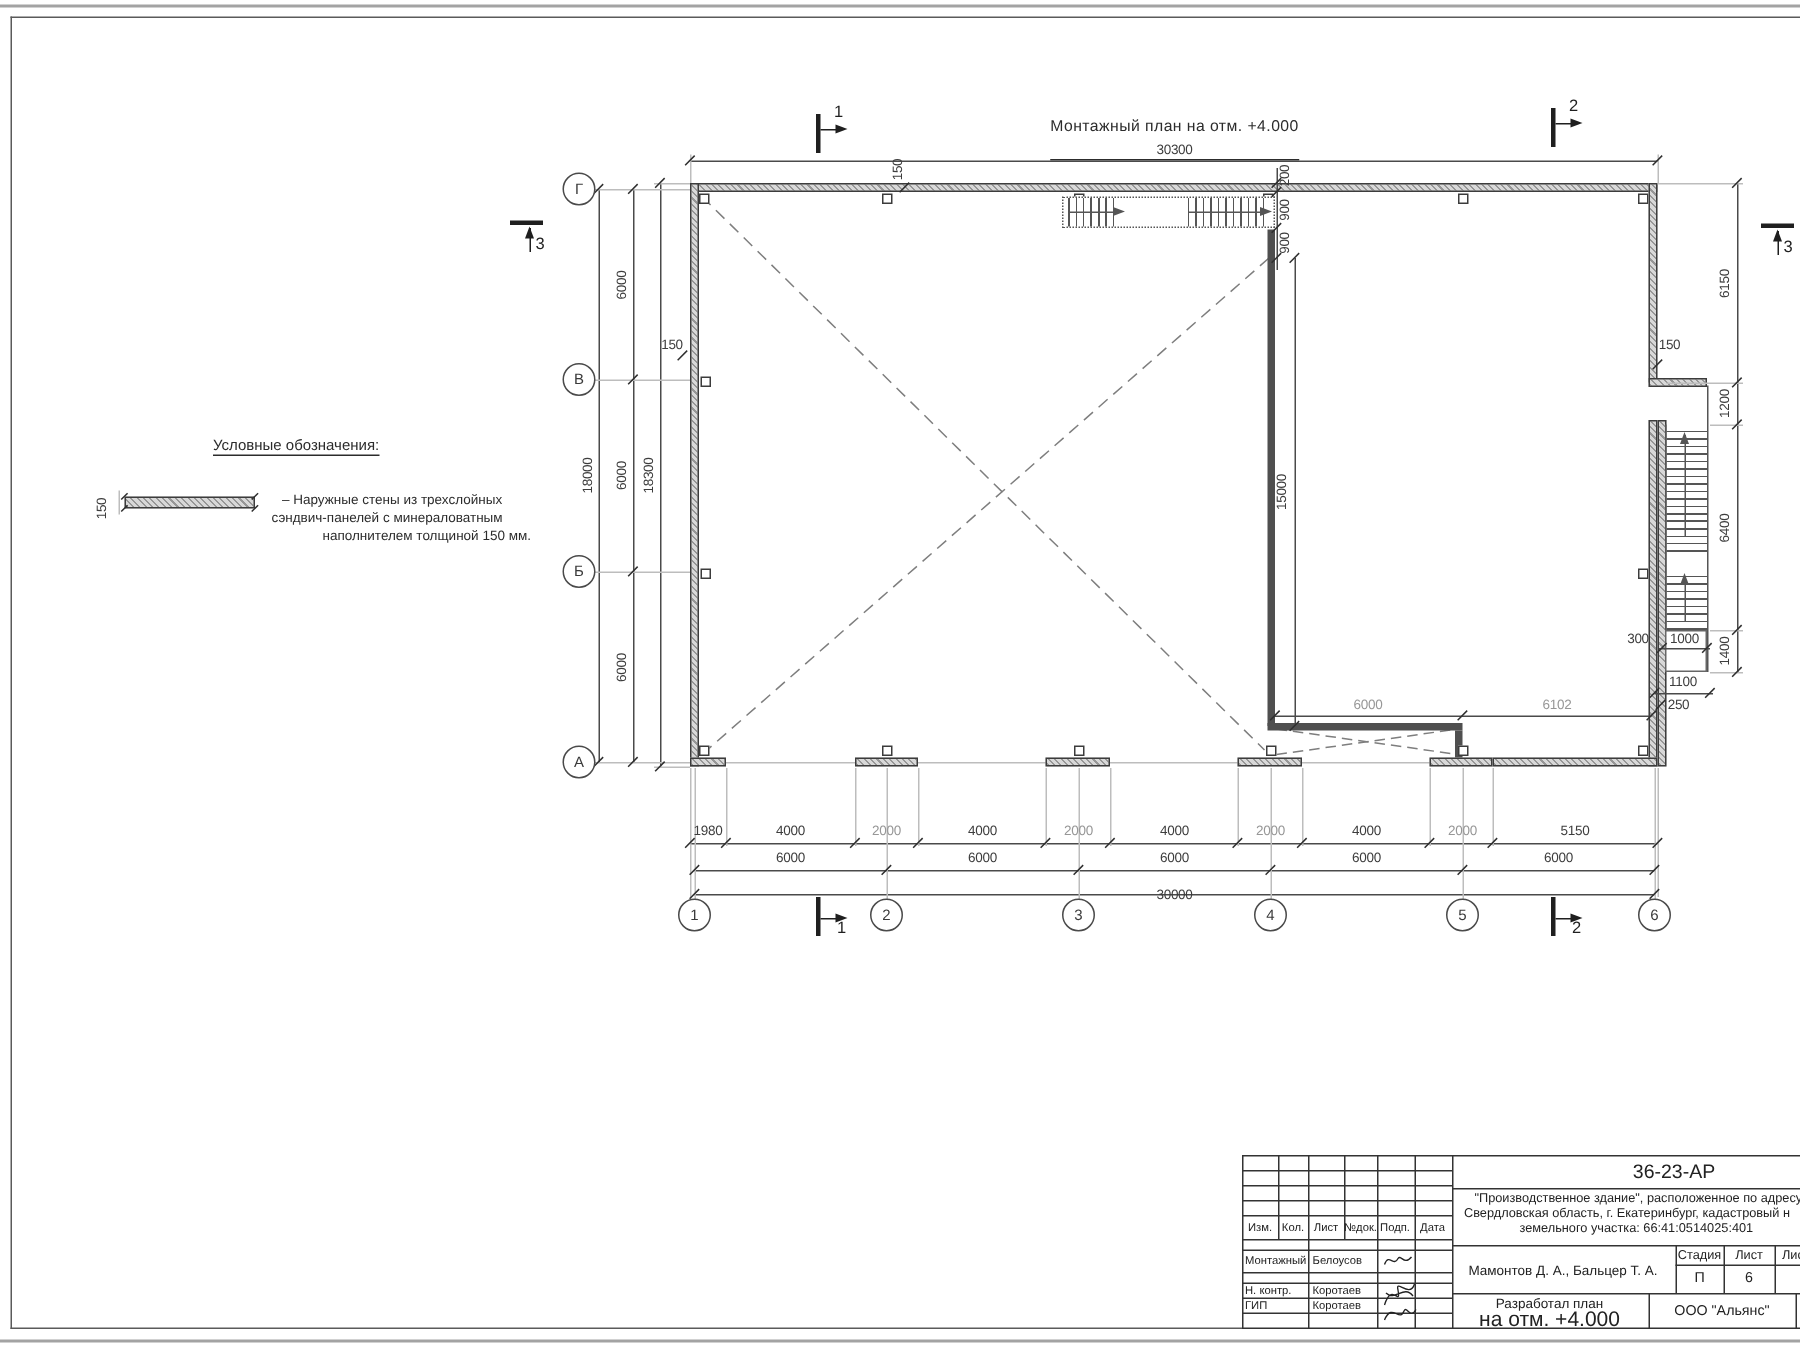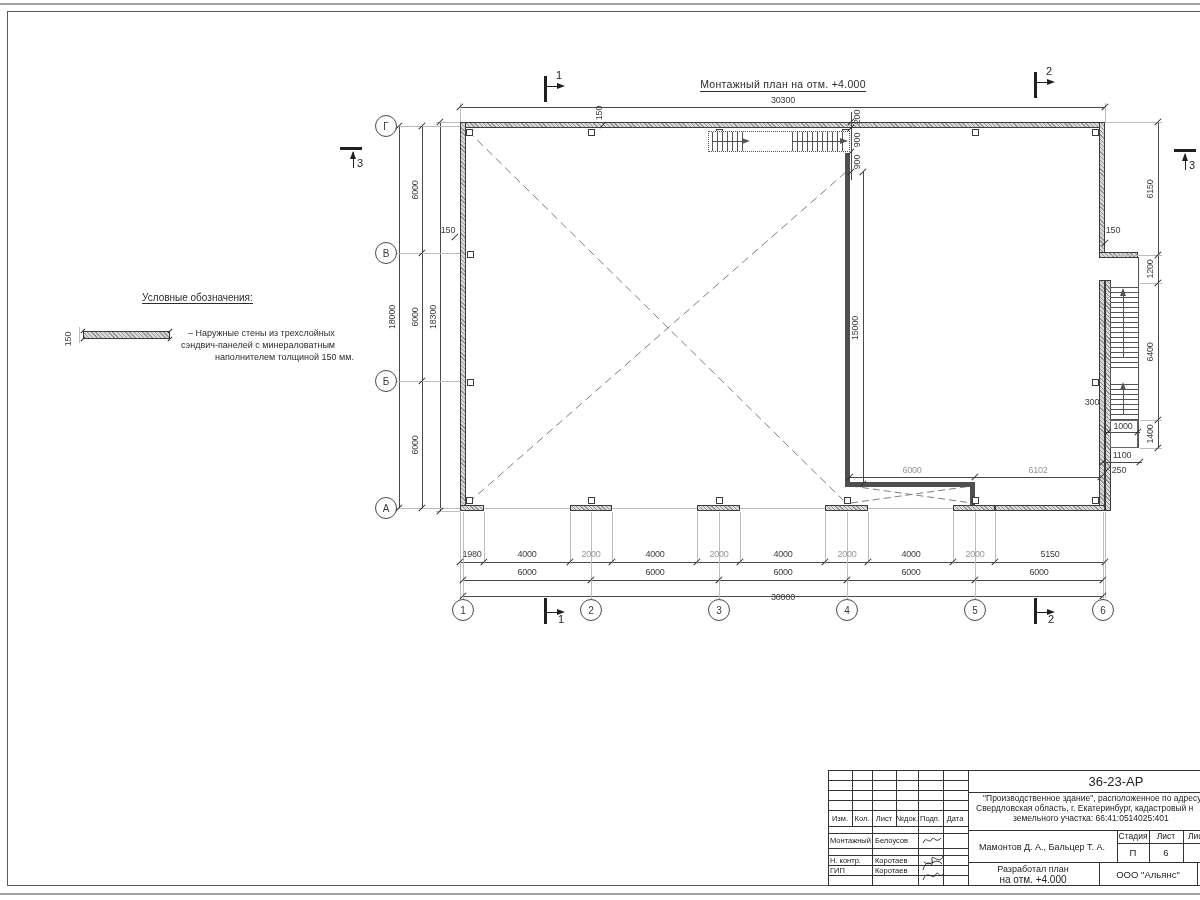--- a/index.html
+++ b/index.html
@@ -23,21 +23,21 @@
   .treads-v{position:absolute;background:repeating-linear-gradient(90deg,#555 0 1px,transparent 1px 5px)}
   .treads-h{position:absolute;background:repeating-linear-gradient(0deg,#555 0 1px,transparent 1px 5px)}
   .stairbox{position:absolute;border:1px dotted #555;background:#fff;box-sizing:border-box}
   .sec-bar-v{position:absolute;width:3px;background:#1f1f1f}
   .sec-bar-h{position:absolute;height:3px;background:#1f1f1f}
   .sline{position:absolute;background:#1f1f1f}
   .arr-r{position:absolute;width:0;height:0;border-top:3px solid transparent;border-bottom:3px solid transparent;border-left:8px solid #1f1f1f}
   .arr-u{position:absolute;width:0;height:0;border-left:3px solid transparent;border-right:3px solid transparent;border-bottom:8px solid #1f1f1f}
   .seclbl{position:absolute;font-size:11px;color:#1f1f1f;line-height:11px}
   .ptitle{position:absolute;font-size:10.5px;color:#2c2c2c;transform:translateX(-50%);
-          border-bottom:1px solid #2c2c2c;padding-bottom:1px;white-space:nowrap;letter-spacing:0.3px}
+          border-bottom:1px solid #2c2c2c;padding-bottom:16px;white-space:nowrap;letter-spacing:0.3px}
   .leg-h{position:absolute;font-size:10px;color:#2c2c2c;border-bottom:1px solid #2c2c2c;white-space:nowrap}
   .leg-t{position:absolute;font-size:9px;color:#2c2c2c;white-space:nowrap;line-height:9px}
   
   #tb{position:absolute;left:828px;top:770px;width:437px;height:116px;background:#fff}
   .tbl{position:absolute;background:#333}
   .tbt{position:absolute;font-size:8.5px;color:#222;white-space:nowrap;transform:translate(-50%,-50%)}
   .tbt-l{transform:translate(0,-50%)}
   .frame{position:absolute;background:#a3a3a3}
   .iframe{position:absolute;background:#5a5a5a}
 </style>
@@ -252,21 +252,21 @@
 <div class="dim vdim" style="left:415px;top:190px">6000</div>
 <div class="dim vdim" style="left:415px;top:317px">6000</div>
 <div class="dim vdim" style="left:415px;top:445px">6000</div>
 <div class="dim vdim" style="left:392px;top:317px">18000</div>
 <div class="dim vdim" style="left:433px;top:317px">18300</div>
 
 <div class="dim vdim" style="left:1150px;top:189px">6150</div>
 <div class="dim vdim" style="left:1150px;top:269px">1200</div>
 <div class="dim vdim" style="left:1150px;top:352px">6400</div>
 <div class="dim vdim" style="left:1150px;top:434px">1400</div>
-<div class="dim" style="left:1092px;top:402px">300</div>
+<div class="dim" style="left:1092px;top:426px">300</div>
 <div class="dim" style="left:1123px;top:426px">1000</div>
 <div class="dim" style="left:1122px;top:455px">1100</div>
 <div class="dim" style="left:1119px;top:470px">250</div>
 
 <div class="bub" style="left:386px;top:126px">
     <span>Г</span>
   </div>
 <div class="bub" style="left:386px;top:253px">
     <span>В</span>
   </div>
@@ -358,21 +358,21 @@
   <div class="tbt tbt-l" style="left:155px;top:28px">"Производственное здание", расположенное по адресу:</div>
   <div class="tbt tbt-l" style="left:148px;top:38px">Свердловская область, г. Екатеринбург, кадастровый н</div>
   <div class="tbt tbt-l" style="left:185px;top:48px">земельного участка: 66:41:0514025:401</div>
   <div class="tbt" style="left:214px;top:77px;font-size:9px">Мамонтов Д. А., Бальцер Т. А.</div>
   <div class="tbt" style="left:305px;top:66px">Стадия</div>
   <div class="tbt" style="left:338px;top:66px">Лист</div>
   <div class="tbt tbt-l" style="left:360px;top:66px">Лис</div>
   <div class="tbt" style="left:305px;top:82px;font-size:9.5px">П</div>
   <div class="tbt" style="left:338px;top:82px;font-size:9.5px">6</div>
   <div class="tbt" style="left:205px;top:99px;font-size:9px">Разработал план</div>
-  <div class="tbt" style="left:205px;top:109px;font-size:10px">на отм. +4.000</div>
+  <div class="tbt" style="left:205px;top:109px;font-size:14px">на отм. +4.000</div>
   <div class="tbt" style="left:320px;top:104px;font-size:9.5px">ООО "Альянс"</div>
   <div class="tbt" style="left:12px;top:48px;font-size:7.5px">Изм.</div>
   <div class="tbt" style="left:34px;top:48px;font-size:7.5px">Кол.</div>
   <div class="tbt" style="left:56px;top:48px;font-size:7.5px">Лист</div>
   <div class="tbt" style="left:79px;top:48px;font-size:7.5px">№док.</div>
   <div class="tbt" style="left:102px;top:48px;font-size:7.5px">Подп.</div>
   <div class="tbt" style="left:127px;top:48px;font-size:7.5px">Дата</div>
   <div class="tbt tbt-l" style="left:2px;top:70px;font-size:7.5px">Монтажный</div>
   <div class="tbt tbt-l" style="left:47px;top:70px;font-size:7.5px">Белоусов</div>
   <div class="tbt tbt-l" style="left:2px;top:90px;font-size:7.5px">Н. контр.</div>

